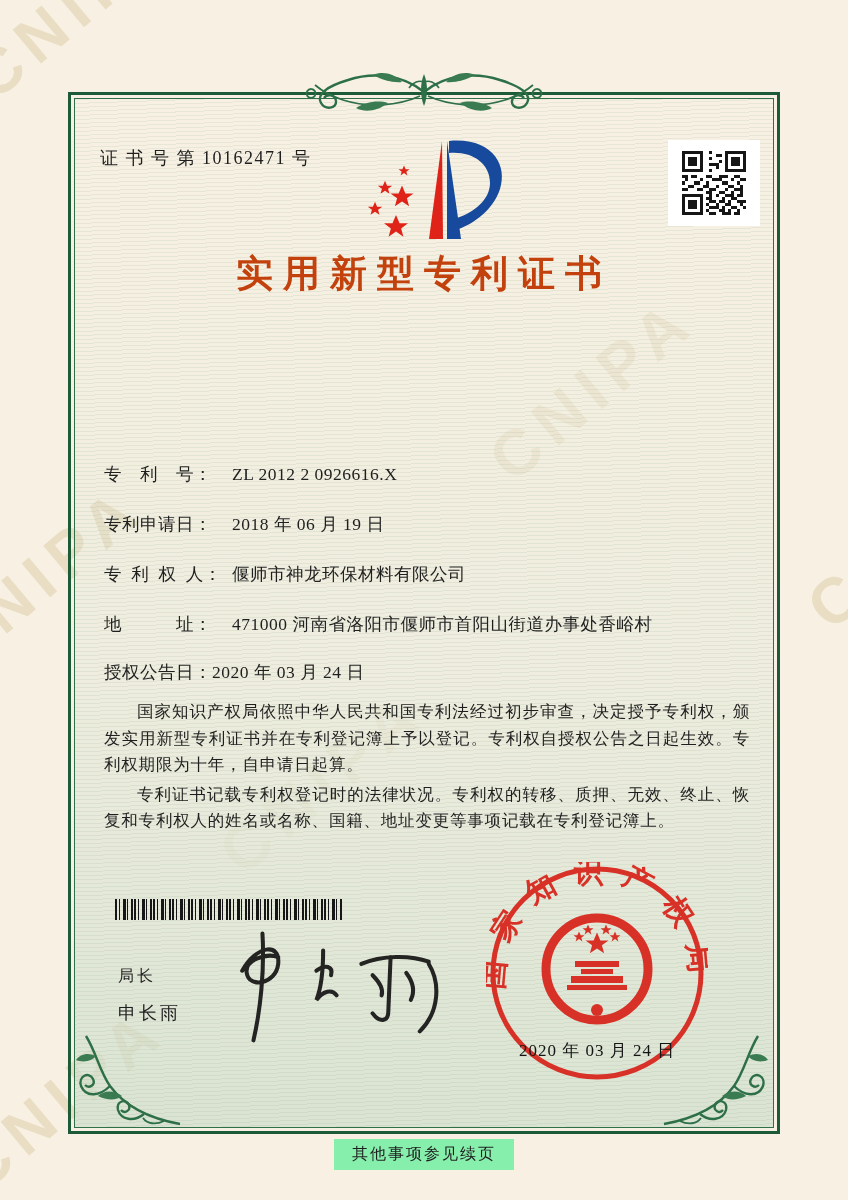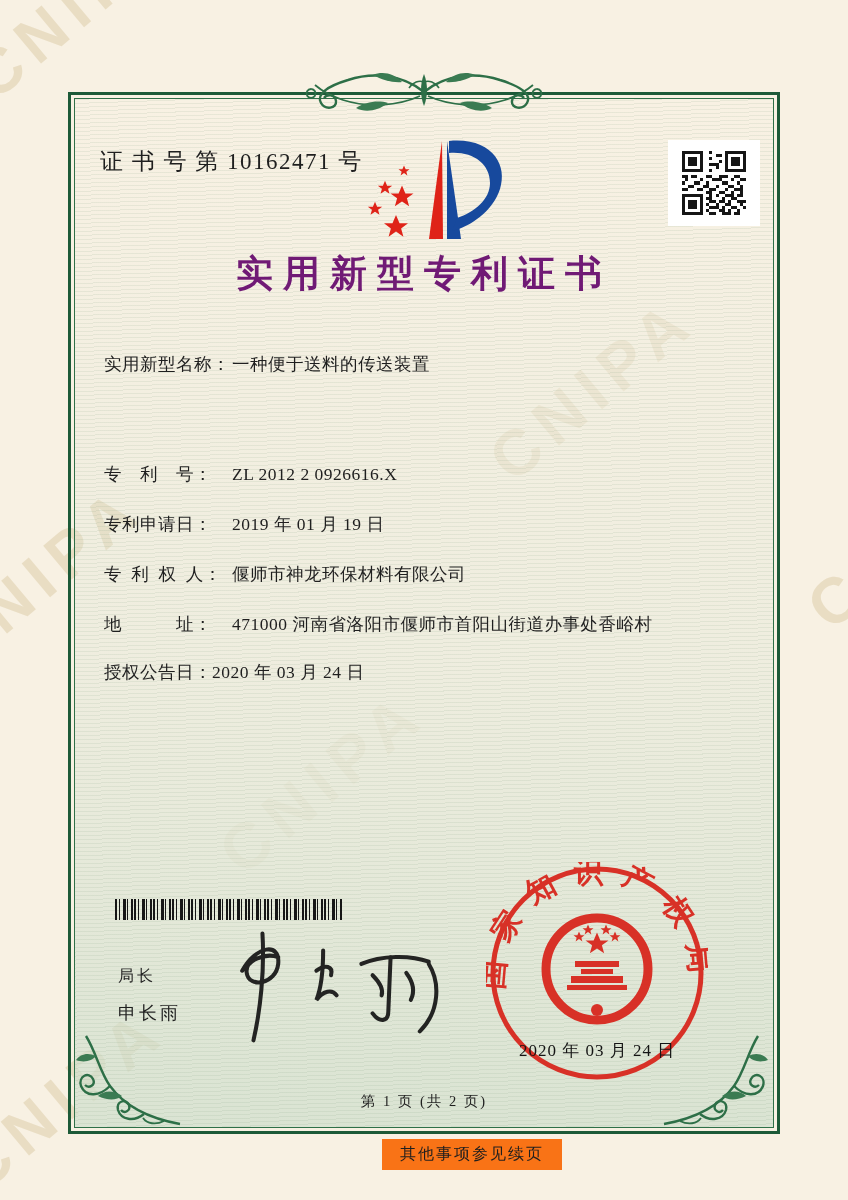--- a/index.html
+++ b/index.html
@@ -27,26 +27,26 @@
     position:absolute;inset:3px;border:1px solid #2f7048;
   }
   .guilloche{
     position:absolute;inset:4px;
     background:
       repeating-linear-gradient(178deg, rgba(125,158,126,0.13) 0 1px, rgba(255,255,255,0) 1px 4px),
       linear-gradient(180deg, rgba(236,238,226,0.0) 0%, rgba(221,230,215,0.35) 55%, rgba(208,223,205,0.75) 100%);
   }
   .ornament{position:absolute;}
   
-  .cert-no{position:absolute;left:100px;top:146px;font-size:23px;letter-spacing:1.5px;}
+  .cert-no{position:absolute;left:100px;top:146px;font-size:18px;letter-spacing:1.5px;}
   .logo{position:absolute;left:352px;top:131px;}
   .qr-box{position:absolute;left:668px;top:140px;width:92px;height:86px;background:#fff;
           display:flex;align-items:center;justify-content:center;}
   .title{position:absolute;left:0;right:0;top:249px;text-align:center;
-         font-size:37px;font-weight:bold;letter-spacing:10px;color:#701a75;}
+         font-size:37px;font-weight:bold;letter-spacing:10px;color:#c2410c;}
   
   .frow{position:absolute;left:104px;font-size:17.5px;letter-spacing:0.5px;white-space:nowrap;}
   .flabel{display:inline-block;min-width:128px;white-space:pre;}
   .fvalue{white-space:pre;}
   .grant-right{position:absolute;left:472px;top:0;}
   
   .paras{position:absolute;left:104px;top:699px;width:646px;
          font-size:16.5px;line-height:26.5px;text-align:justify;letter-spacing:0.8px;}
   .paras p{margin:0 0 3px 0;text-indent:2em;}
   
@@ -60,21 +60,21 @@
   }
   .signer-title{position:absolute;left:118px;top:966px;font-size:16px;letter-spacing:3px;}
   .signer-name{position:absolute;left:118px;top:1001px;font-size:18px;letter-spacing:3px;}
   .signature{position:absolute;left:222px;top:928px;}
   .seal{position:absolute;left:486px;top:862px;width:222px;height:222px;}
   .seal-date{position:absolute;left:486px;top:1039px;width:222px;text-align:center;
              font-size:17px;letter-spacing:1px;color:#141414;white-space:nowrap;}
   .page-indicator{position:absolute;left:0;right:0;top:1092px;text-align:center;
                   font-size:14.5px;letter-spacing:2px;}
   .continuation{position:absolute;left:50%;transform:translateX(-50%);top:1139px;
-                background:#f97316;padding:5px 18px;font-size:16px;letter-spacing:2px;white-space:nowrap;margin-left:48px;}
+                background:#86efac;padding:5px 18px;font-size:16px;letter-spacing:2px;white-space:nowrap;}
 </style>
 </head>
 <body>
 
 <div class="page">
 
   <div class="wm" style="left:-48px;top:-30px;">CNIPA</div>
   <div class="wm" style="left:470px;top:352px;opacity:.55;">CNIPA</div>
   <div class="wm" style="left:-82px;top:540px;">CNIPA</div>
   <div class="wm" style="left:200px;top:745px;opacity:.35;">CNIPA</div>
@@ -156,40 +156,41 @@
                  M8,17h1v1H8z M11,17h1v1h-1z M14,17h2v1h-2z M19,17h1v1h-1z
                  M9,18h3v1H9z M13,18h1v1h-1z M16,18h2v1h-2z M20,18h1v1h-1z
                  M8,19h1v1H8z M12,19h2v1h-2z M15,19h1v1h-1z M18,19h1v1h-1z
                  M9,20h2v1H9z M13,20h3v1h-3z M17,20h2v1h-2z"></path>
       </g>
     </svg>
   </div>
 
   <div class="title">实用新型专利证书</div>
 
-  <div class="frow" style="top:352px;">
-    <span class="flabel">实用新型名称：</span><span class="fvalue">一种便于送料的传送装置</span>
-  </div>
   <div class="frow" style="top:462px;">
     <span class="flabel">专　利　号：</span><span class="fvalue">ZL 2012 2 0926616.X</span>
   </div>
   <div class="frow" style="top:512px;">
-    <span class="flabel">专利申请日：</span><span class="fvalue">2019 年 01 月 19 日</span>
+    <span class="flabel">专利申请日：</span><span class="fvalue">2018 年 06 月 19 日</span>
   </div>
   <div class="frow" style="top:562px;">
     <span class="flabel">专 利 权 人：</span><span class="fvalue">偃师市神龙环保材料有限公司</span>
   </div>
   <div class="frow" style="top:612px;">
     <span class="flabel">地　　　址：</span><span class="fvalue">471000 河南省洛阳市偃师市首阳山街道办事处香峪村</span>
   </div>
 
   <div class="frow" style="top:660px;width:646px;">
     <span>授权公告日：</span><span>2020 年 03 月 24 日</span>
   </div>
 
+  <div class="paras">
+    <p>国家知识产权局依照中华人民共和国专利法经过初步审查，决定授予专利权，颁发实用新型专利证书并在专利登记簿上予以登记。专利权自授权公告之日起生效。专利权期限为十年，自申请日起算。</p>
+    <p>专利证书记载专利权登记时的法律状况。专利权的转移、质押、无效、终止、恢复和专利权人的姓名或名称、国籍、地址变更等事项记载在专利登记簿上。</p>
+  </div>
 
   <div class="barcode"></div>
 
   <div class="signer-title">局长</div>
   <div class="signer-name">申长雨</div>
 
   <svg class="signature" width="236" height="118" viewBox="0 0 210 105">
     <g fill="none" stroke="#141414" stroke-width="3.6" stroke-linecap="round" opacity="0.92">
       <path d="M18,38 C30,16 52,12 50,32 C48,50 24,54 22,40 C20,28 40,22 50,26"></path>
       <path d="M36,5 C38,38 34,74 28,100"></path>
@@ -221,16 +222,15 @@
       <use href="#sstar" transform="translate(129,75) scale(0.55)"></use>
       <rect x="89" y="99" width="44" height="6"></rect>
       <rect x="95" y="107" width="32" height="5"></rect>
       <rect x="85" y="114" width="52" height="7"></rect>
       <rect x="81" y="123" width="60" height="5"></rect>
       <circle cx="111" cy="148" r="6"></circle>
     </g>
   </svg>
   <div class="seal-date">2020 年 03 月 24 日</div>
 
-  <div class="page-indicator">第 1 页 (共 2 页)</div>
   <div class="continuation">其他事项参见续页</div>
 
 </div>
 
 </body></html>

